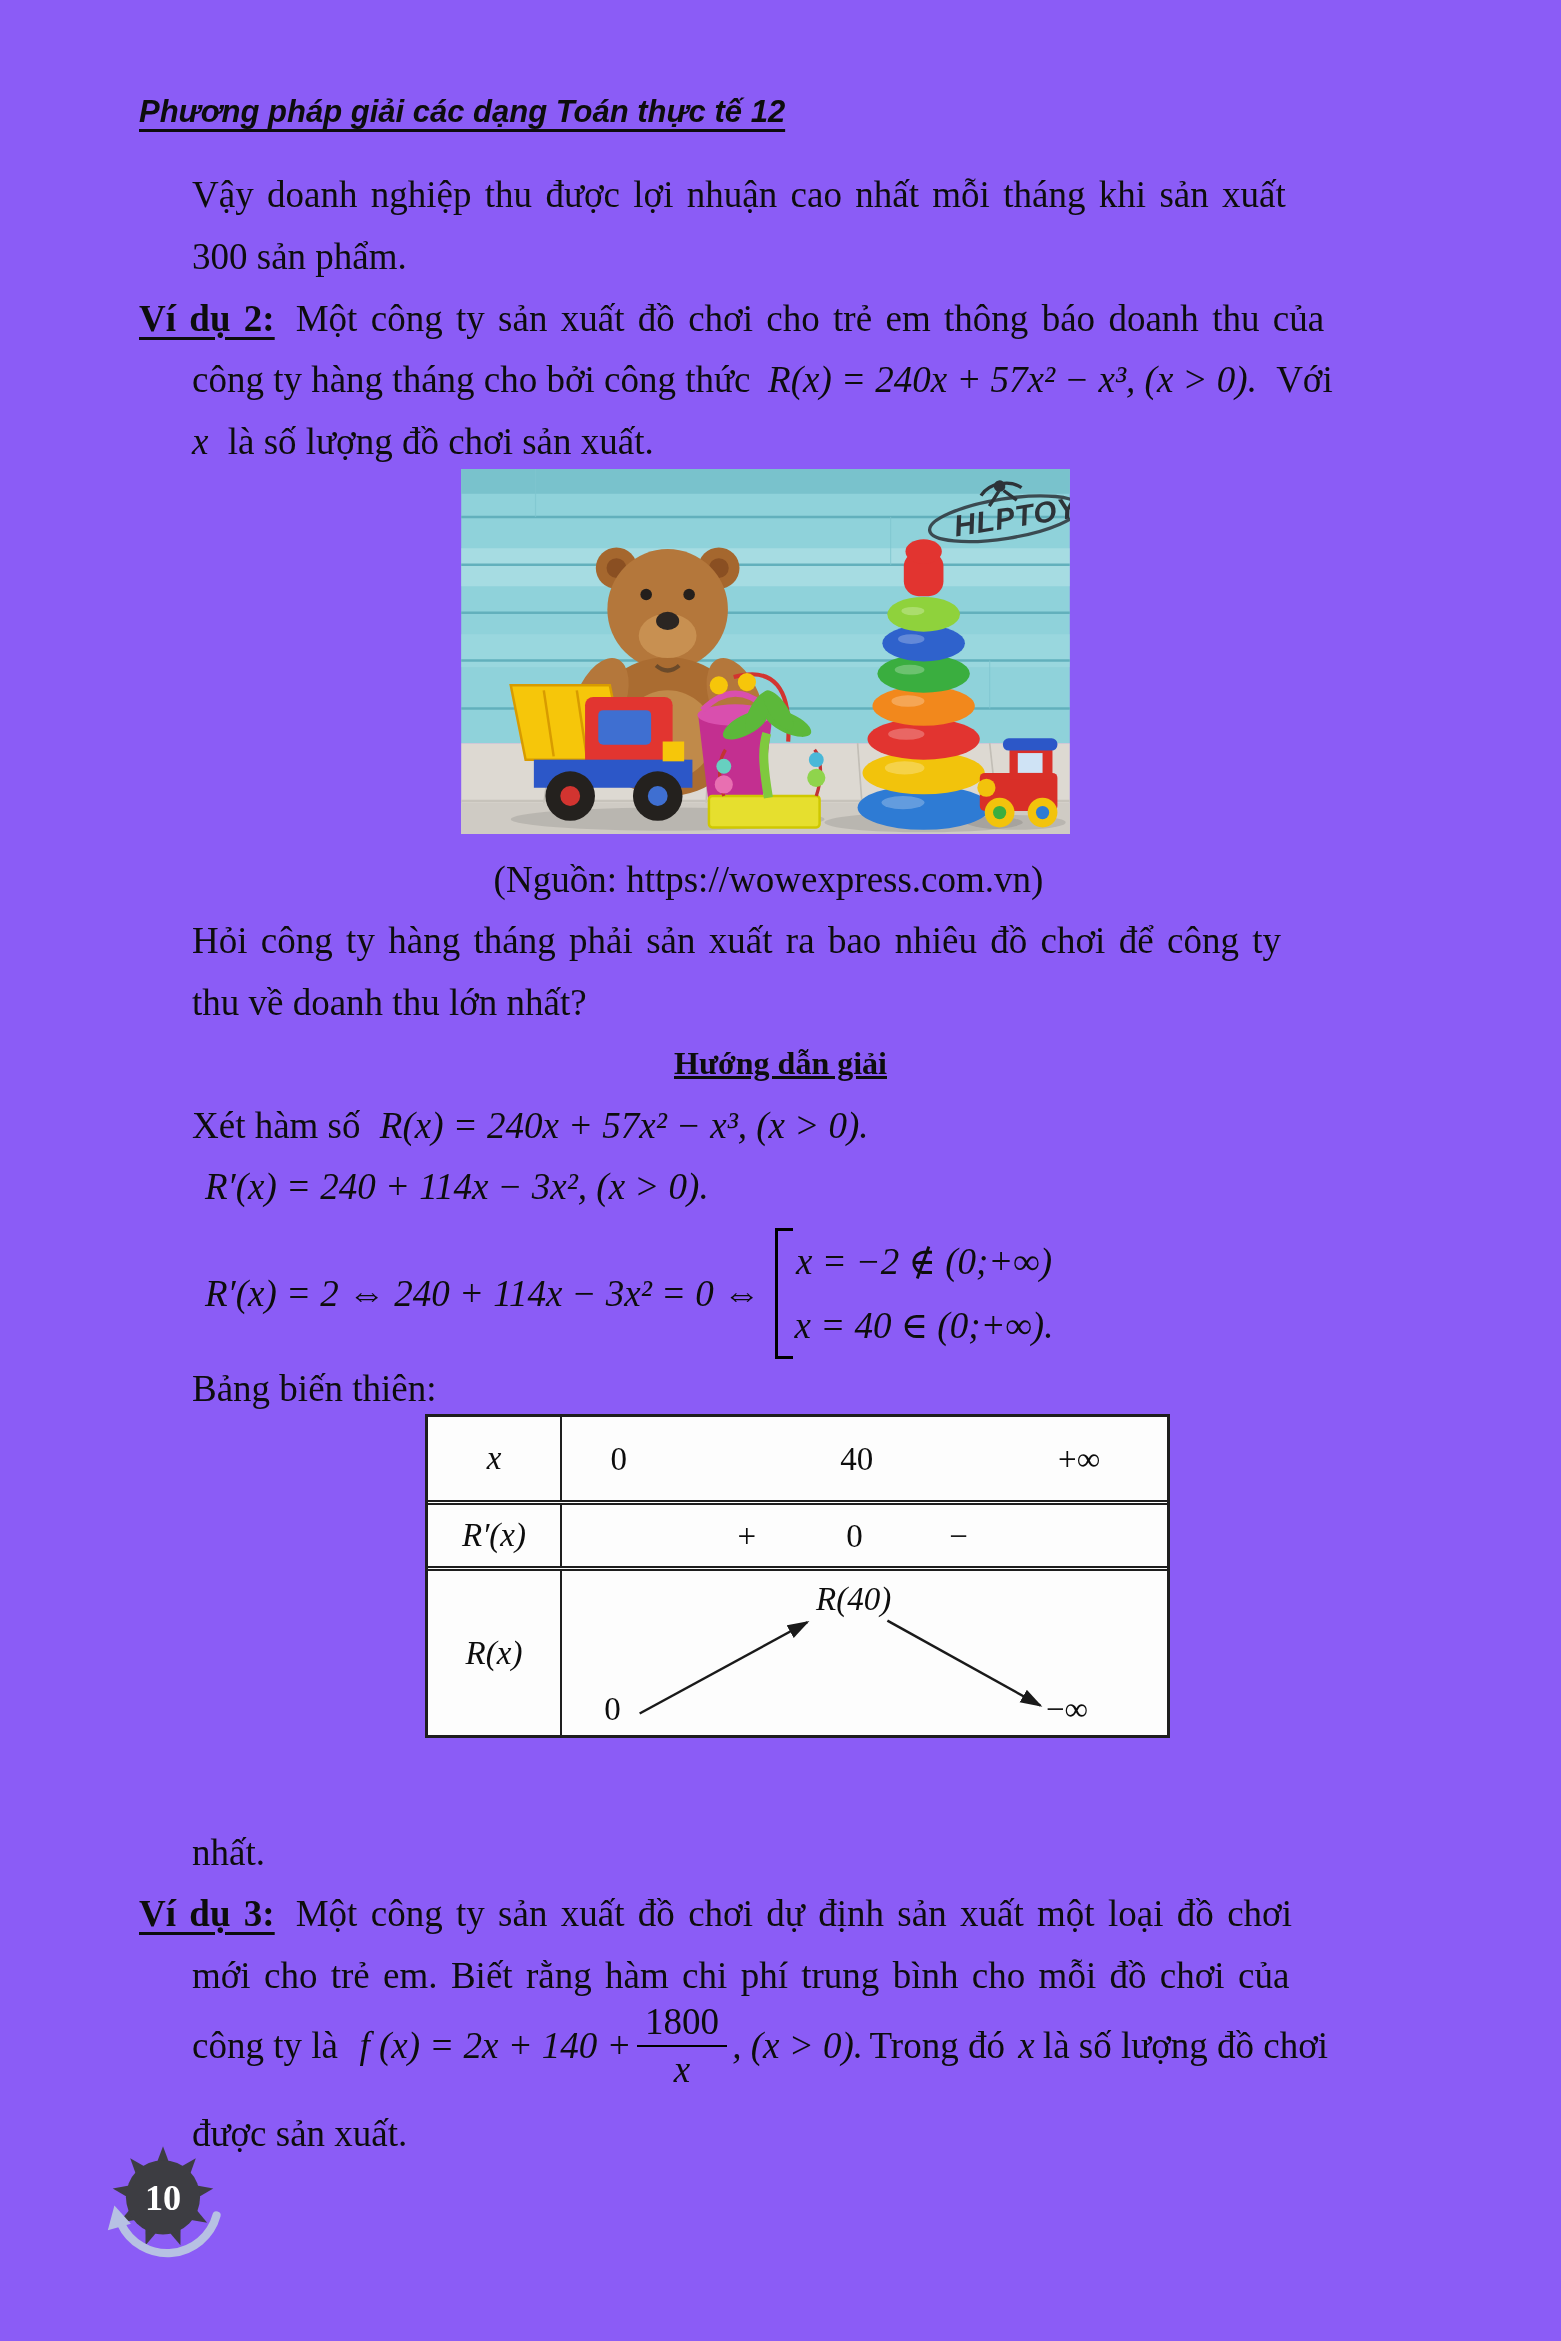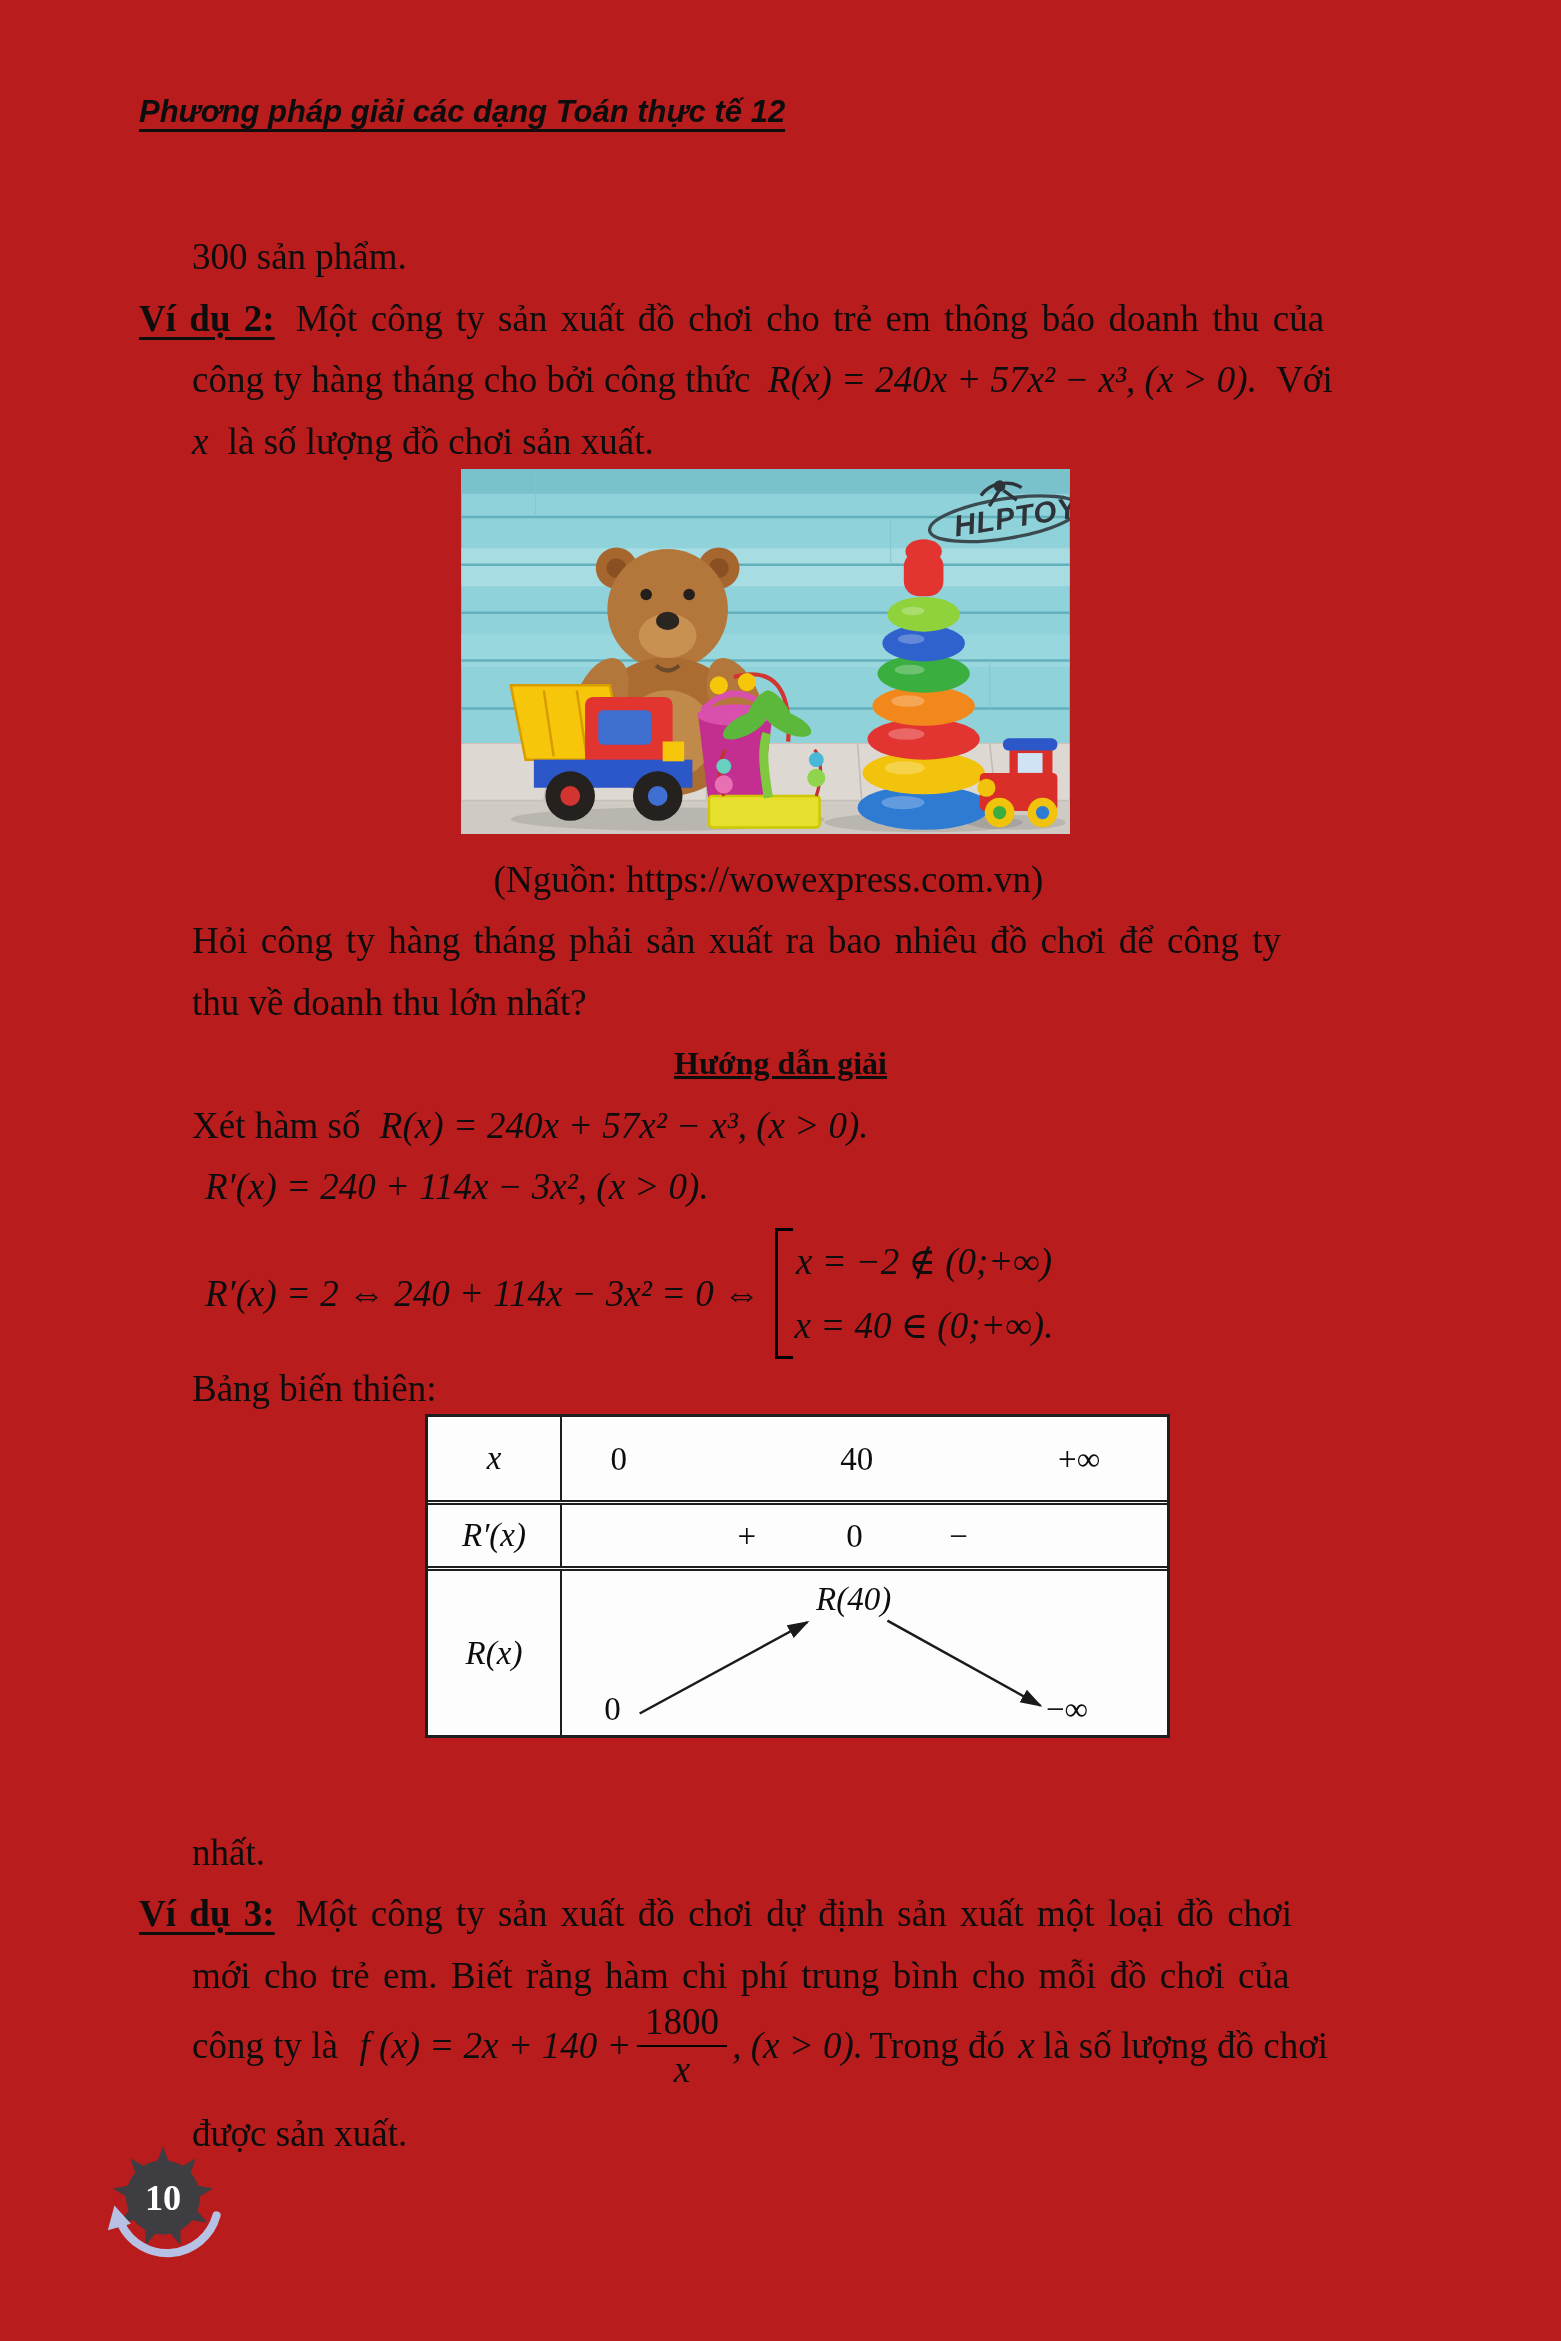--- a/index.html
+++ b/index.html
@@ -1,17 +1,17 @@
 <!DOCTYPE html>
 <html style="font-size:13.2px"><head>
 <meta charset="utf-8">
 <style>
   html,body { margin:0; padding:0; background:#ffffff; }
   .page {
-    position:relative; width:1561px; height:2342px; background:#b91c1c;
+    position:relative; width:1561px; height:2342px; background:#8b5cf6;
     font-family:"Liberation Serif","DejaVu Serif",serif; color:#0d0d0d; overflow:hidden;
   }
   .line { position:absolute; white-space:nowrap; font-size:37px; line-height:51px; }
   .just { word-spacing:4.1px; }
   .math { font-style:italic; font-family:"Liberation Serif","DejaVu Serif","DejaVu Sans",serif; }
   .up   { font-style:normal; }
   .exlabel { font-weight:700; text-decoration:underline; text-decoration-thickness:2.5px; text-underline-offset:5.8px; margin-right:21px; }
   .header-line {
     left:139px; top:86px; font-family:"Liberation Sans","DejaVu Sans",sans-serif;
     font-style:italic; font-weight:700; font-size:31px;
@@ -61,20 +61,21 @@
   
   .badge { position:absolute; left:93px; top:2146px; width:140px; height:157px; }
 </style>
 </head>
 <body>
 
 <div class="page">
 
   <div class="line header-line">Phương pháp giải các dạng Toán thực tế 12</div>
 
+  <div class="line just" style="left:192px; top:169px;">Vậy doanh nghiệp thu được lợi nhuận cao nhất mỗi tháng khi sản xuất</div>
   <div class="line" style="left:192px; top:231px;">300 sản phẩm.</div>
 
   <div class="line just" style="left:139px; top:293px;">
     <span class="exlabel">Ví dụ 2:</span><span>Một công ty sản xuất đồ chơi cho trẻ em thông báo doanh thu của</span>
   </div>
   <div class="line" style="left:192px; top:354px;">
     <span>công ty hàng tháng cho bởi công thức</span>
     <span class="math" style="margin-left:8.3px;">R(x) = 240x + 57x² − x³, (x &gt; 0).</span>
     <span style="margin-left:10px;">Với</span>
   </div>

